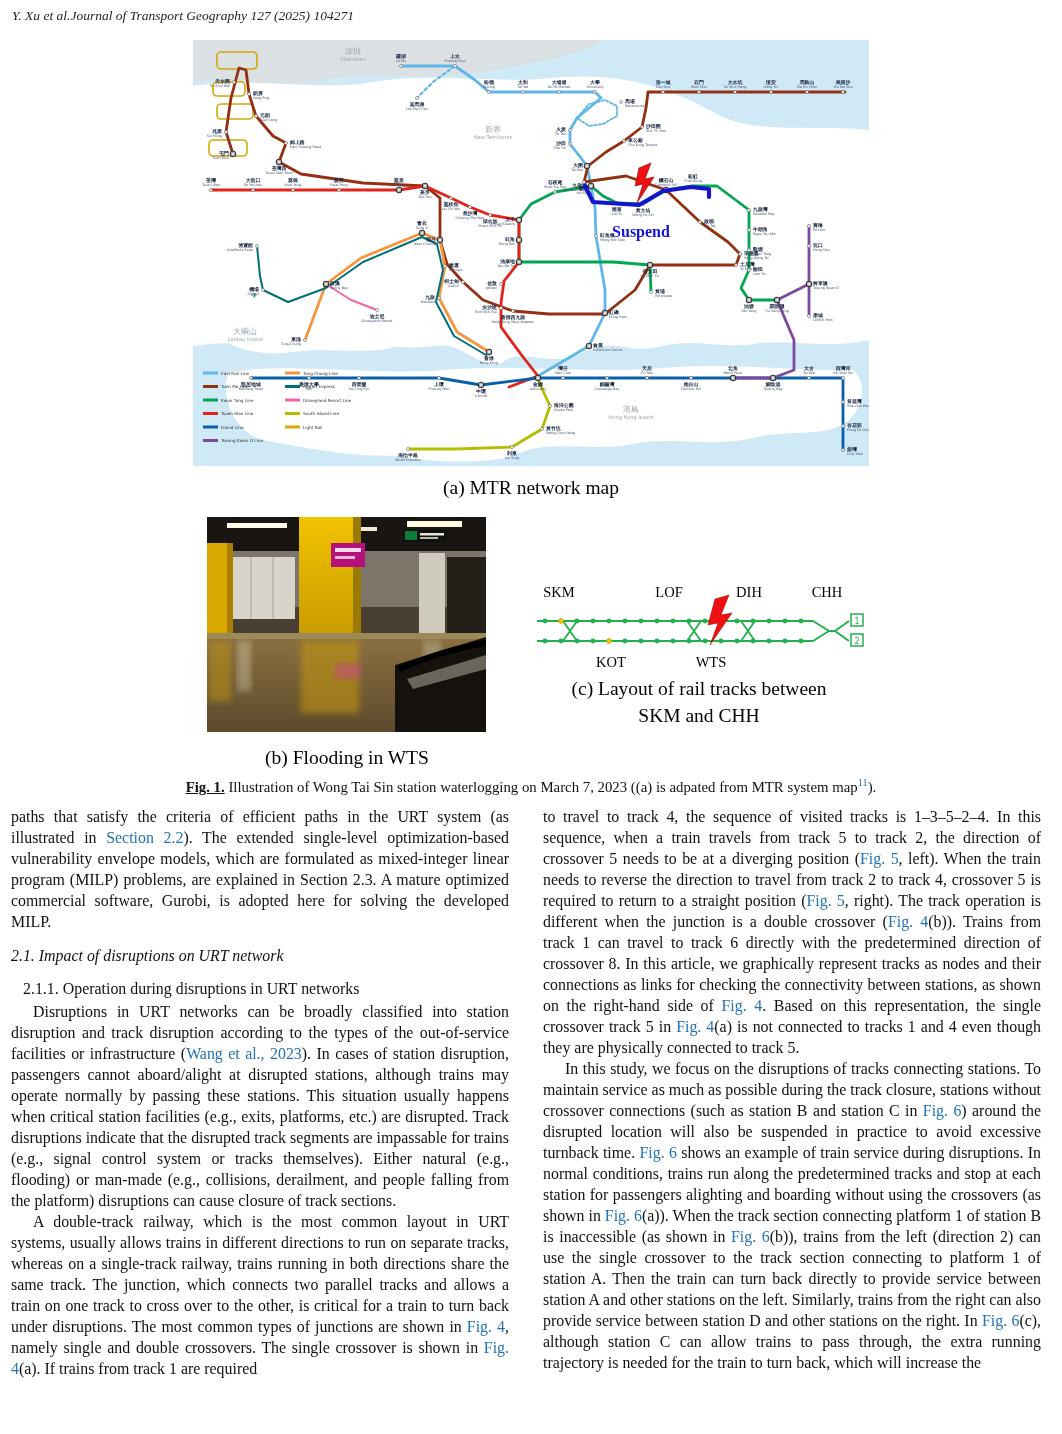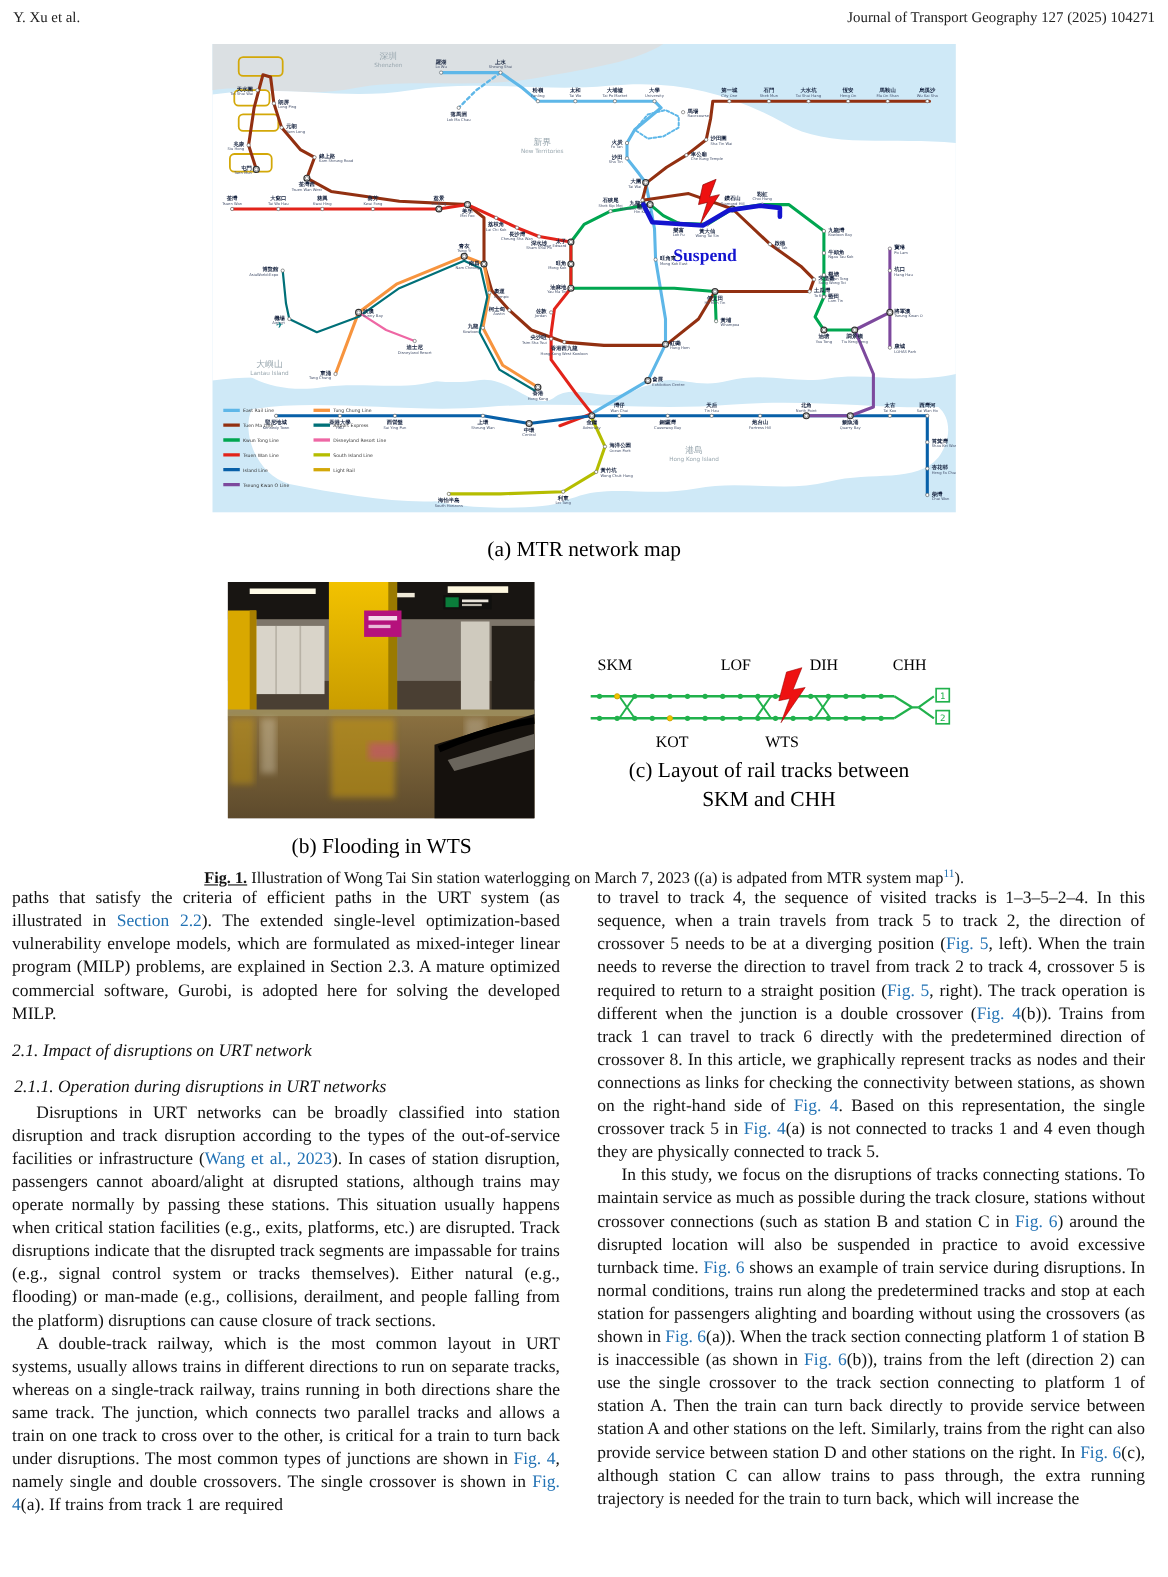--- a/index.html
+++ b/index.html
@@ -1,41 +1,41 @@
 <!DOCTYPE html>
 <html style="--link: #2272b4;"><head>
 <meta charset="utf-8">
 <style>
   html,body{margin:0;padding:0;background:#ffffff;}
   .page{position:relative;width:1062px;height:1434px;background:#fff;overflow:hidden;
         font-family:"Liberation Serif",serif;color:#111;}
   
   .runhead{position:absolute;top:8px;left:12px;right:12px;display:flex;
-           justify-content:space-between;font-size:13.5px;color:#222;}
+           font-style:italic;font-size:13.5px;color:#222;}
   
   .figure{position:absolute;top:40px;left:0;width:1062px;}
   .map-box{margin:0 auto;width:676px;height:426px;}
   .cap-a,.cap-b,.cap-c{text-align:center;font-size:19.5px;line-height:27px;color:#000;}
-  .cap-a{margin-top:20px;}
+  .cap-a{margin-top:8px;}
   .fig-row{display:flex;margin-top:16px;align-items:flex-start;}
   .photo-block{margin-left:207px;width:280px;}
   .photo-block svg{display:block;}
   .cap-b{margin-top:12px;}
   .track-block{margin-left:36px;width:352px;}
   .track-block svg{display:block;margin:62px auto 0 auto;}
   .cap-c{}
   .figcap{margin-top:6px;text-align:center;font-size:14.8px;color:#111;}
   .figcap .b{font-weight:bold;text-decoration:underline;}
   
   .body-cols{position:absolute;top:806px;left:11px;width:1040px;display:flex;gap:34px;}
   .col{width:498px;text-align:justify;font-size:15.9px;line-height:21px;}
   .col p{margin:0;}
   .col p.ind{text-indent:22px;}
   .col .h2{font-style:italic;margin:13px 0 12px 0;}
-  .col .h3{font-style:italic;margin:10px 0 2px 2px;}
+  .col .h3{margin:10px 0 2px 12px;}
   .link{color:var(--link,#2272b4);}
   sup.link{font-size:70%;}
 </style>
 </head>
 <body>
 
 <div class="page">
 
   <div class="runhead">
     <span>Y. Xu et al.</span>

